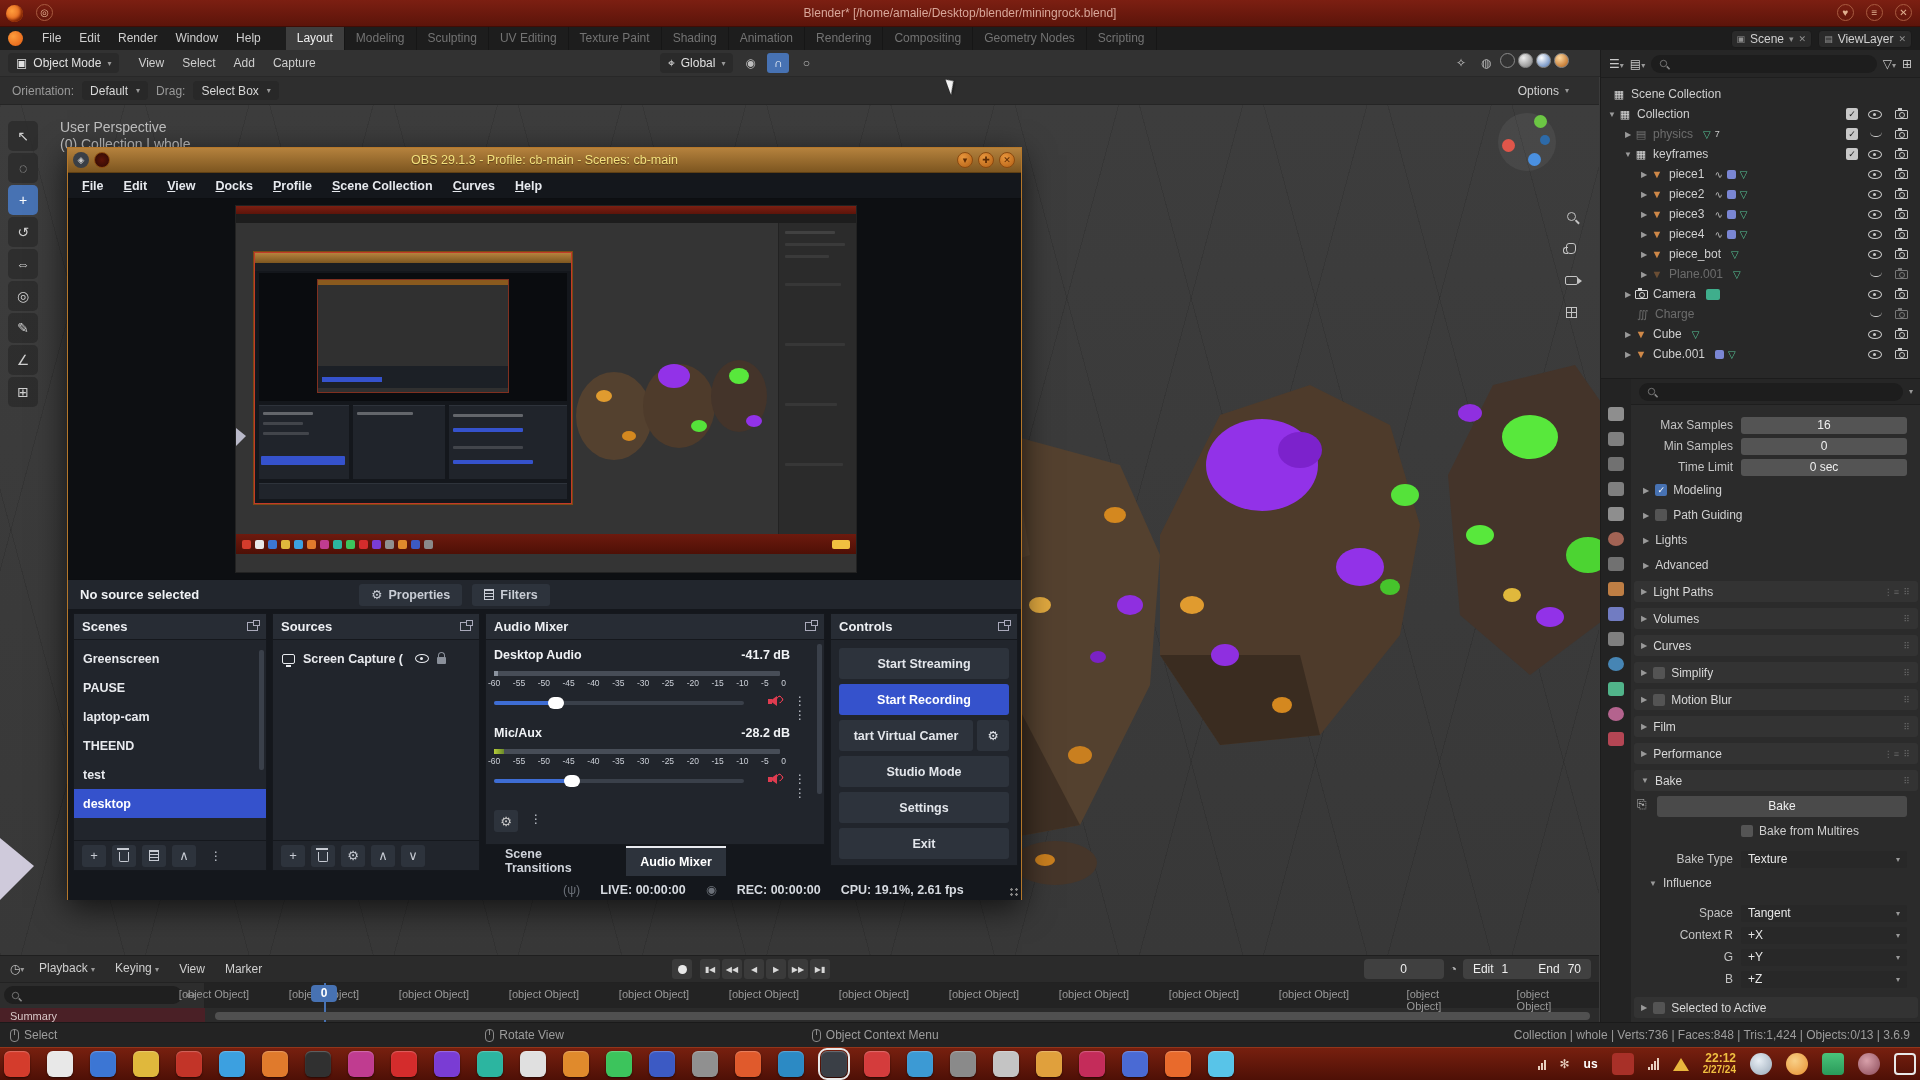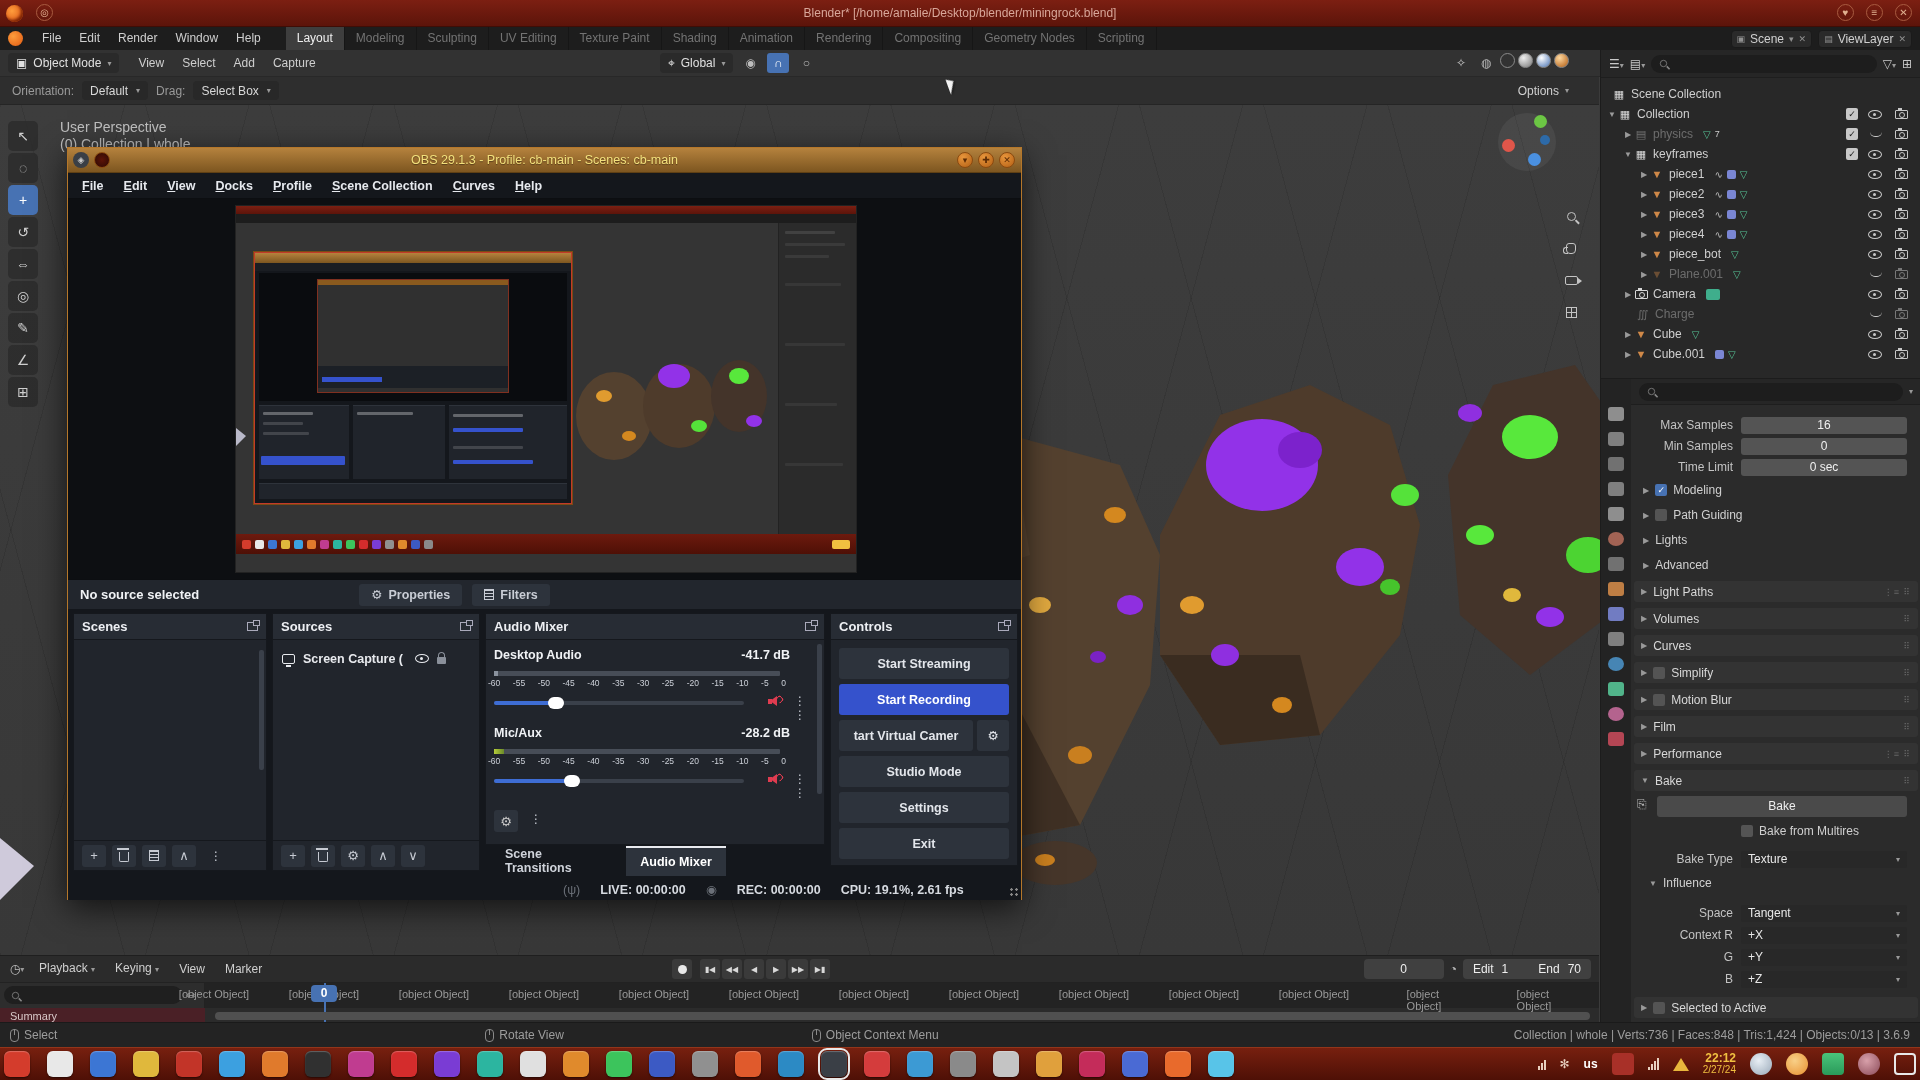--- a/index.html
+++ b/index.html
@@ -208,21 +208,21 @@
   
   #taskbar{left:0;top:1047px;width:1920px;height:33px;background:linear-gradient(#77200f,#4e1006);border-top:1px solid #93351a;display:flex;align-items:center;padding:0 4px;z-index:30}
   #task-icons{display:flex;gap:17px;align-items:center}
   .task-ic{width:26px;height:26px;border-radius:6px;box-shadow:0 1px 2px #0008, inset 0 1px 1px #ffffff40}
   .task-ic.active{outline:2px solid #e8e8e8;outline-offset:1px}
   #tray{margin-left:auto;display:flex;align-items:center;gap:14px;color:#f0d8c8}
   .sig{display:inline-flex;align-items:flex-end;gap:1px;height:11px}
   .sig i{width:2px;background:#e8d0c0;display:inline-block}
   .warn-tri{width:0;height:0;border-left:8px solid transparent;border-right:8px solid transparent;border-bottom:13px solid #e8b73c}
   #clock{text-align:right;color:#f0c040;font-weight:bold;line-height:12px}
-  #clock .date{font-size:10px;font-weight:normal}
+  #clock .date{font-size:10px;font-weight:bold}
   .tray-ic{width:22px;height:22px;border-radius:50%}
   .tray-sq{width:22px;height:22px;border-radius:4px}
 </style>
 </head>
 <body>
 
 <div class="r" id="titlebar">
   <span class="r" id="blender-logo"></span>
   <span class="r tb-ico" id="badge-ico">◎</span>
   <div class="title">Blender* [/home/amalie/Desktop/blender/miningrock.blend]</div>
@@ -513,20 +513,28 @@
       <span class="ic-filter"></span>
       <span>Filters</span>
     </span>
   </div>
 
   <div class="dock" style="left:5px;top:465px;width:194px;height:258px">
     <div class="dock-header">
       <span>Scenes</span>
       <span class="dock-ic"></span>
     </div>
+    <div style="padding-top:4px">
+      <div class="scene-row">Greenscreen</div>
+      <div class="scene-row">PAUSE</div>
+      <div class="scene-row">laptop-cam</div>
+      <div class="scene-row">THEEND</div>
+      <div class="scene-row">test</div>
+      <div class="scene-row sel">desktop</div>
+    </div>
     <span class="scrollbar" style="right:2px;top:36px;height:120px"></span>
     <div class="dock-toolbar">
       <span class="tool-ic">+</span>
       <span class="tool-ic">
           <span class="ic-trash"></span>
         </span>
       <span class="tool-ic">
           <span class="ic-filter"></span>
         </span>
       <span class="tool-ic">∧</span>

